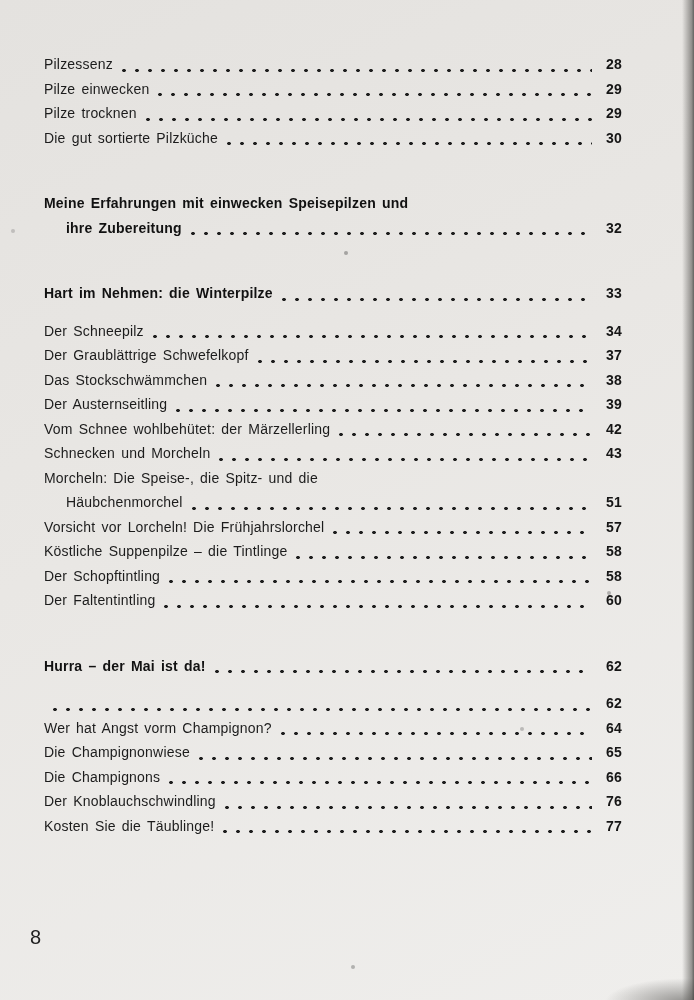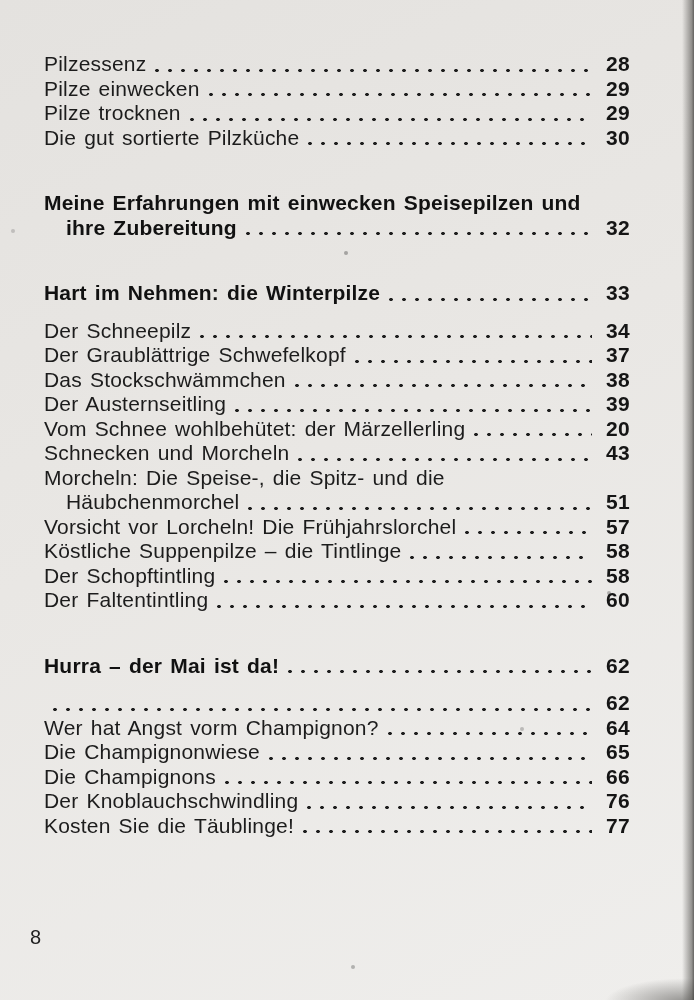--- a/index.html
+++ b/index.html
@@ -31,21 +31,21 @@
                 12px 230px 0 1px rgba(40,40,40,0.2);
   }
   .toc {
     position: absolute;
     left: 44px; right: 54px; top: 52px;
   }
   .row {
     display: flex;
     align-items: baseline;
     line-height: 24.5px;
-    font-size: 21px;
+    font-size: 14px;
     letter-spacing: 0.2px;
     word-spacing: 2px;
     white-space: nowrap;
   }
   .row .label { flex-shrink: 0; }
   .bold { font-weight: 700; color: #111; }
   .indent { padding-left: 22px; }
   .sect { margin-top: 41px; }
   .sub  { margin-top: 13px; }
   .leader {
@@ -132,21 +132,21 @@
       <span class="pnum">38</span>
     </div>
     <div class="row">
       <span class="label">Der Austernseitling</span>
       <span class="leader"></span>
       <span class="pnum">39</span>
     </div>
     <div class="row">
       <span class="label">Vom Schnee wohlbehütet: der Märzellerling</span>
       <span class="leader"></span>
-      <span class="pnum">20</span>
+      <span class="pnum">42</span>
     </div>
     <div class="row">
       <span class="label">Schnecken und Morcheln</span>
       <span class="leader"></span>
       <span class="pnum">43</span>
     </div>
     <div class="row">
       <span class="label">Morcheln: Die Speise-, die Spitz- und die</span>
     </div>
     <div class="row indent">

